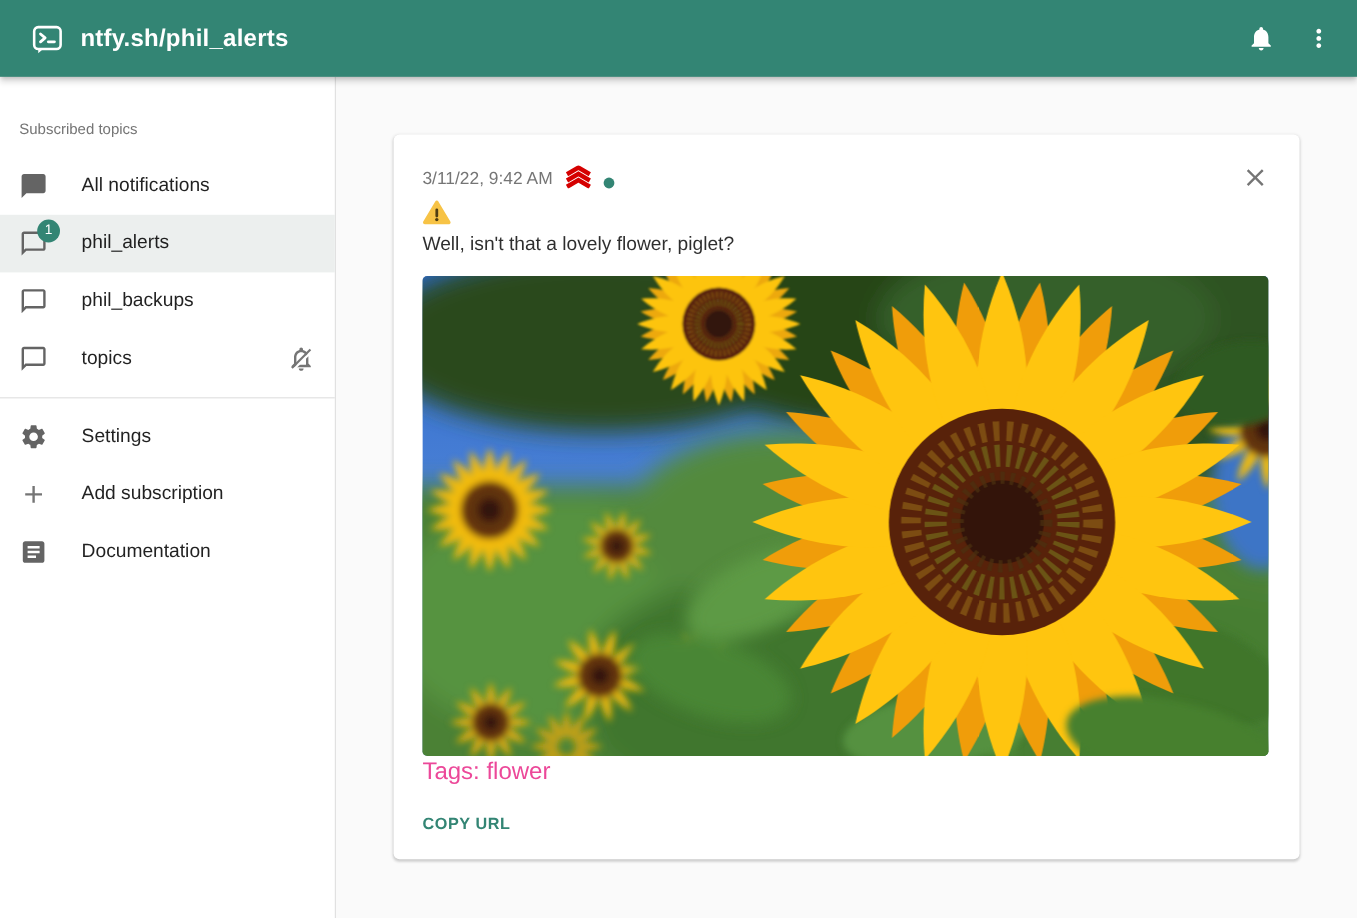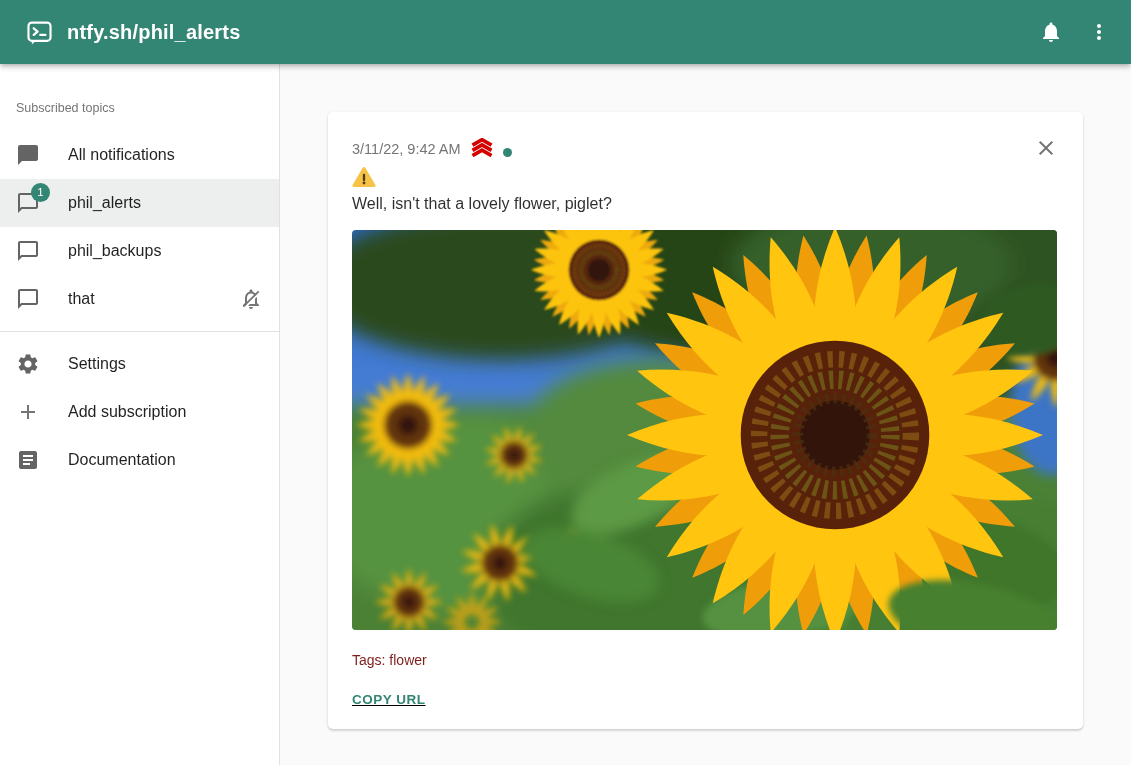--- a/index.html
+++ b/index.html
@@ -35,22 +35,22 @@
   .main { flex:1; position:relative; overflow:hidden; }
   .card { position:relative; width:755px; margin:48px auto 0; background:#fff; border-radius:5px;
           box-shadow:0 1px 3px rgba(0,0,0,.14), 0 2px 2px rgba(0,0,0,.08); padding:26px 24px 14px; }
   .ts-row { display:flex; align-items:flex-end; gap:5px; color:#757575; font-size:14.5px; }
   .prio-icon { margin-left:4px; display:block; }
   .dot { width:9px; height:9px; border-radius:50%; background:#338574; margin-left:4px; }
   .card-title { margin-top:9px; display:flex; align-items:center; gap:9px;
                 font-size:20.5px; font-weight:400; color:rgba(0,0,0,.87); }
   .card-body { margin-top:7px; font-size:16px; color:rgba(0,0,0,.82); }
   .attachment { display:block; margin-top:17px; width:705px; height:400px; border-radius:4px; cursor:pointer; }
-  .tags { margin-top:22px; font-size:14px; color:#7f1d1d; }
-  .actions { margin-top:16px; display:flex; gap:25px;text-decoration:underline; }
+  .tags { margin-top:2px; font-size:20px; color:#ec4899; }
+  .actions { margin-top:16px; display:flex; gap:25px; }
   .action-btn { background:none; border:none; color:#338574; font-family:inherit; font-weight:700;
                 font-size:13.5px; letter-spacing:.5px; cursor:pointer; padding:8px 0; }
   .close-btn { position:absolute; top:24px; right:25px; width:24px; height:24px;
                background:none; border:none; cursor:pointer; padding:0; }
 </style>
 </head>
 <body>
 
 <header class="appbar">
   <svg class="appbar-logo" viewBox="0 0 24 24">
@@ -105,21 +105,21 @@
       </span>
       <span>phil_backups</span>
     </div>
 
     <div class="nav-item">
       <span class="nav-icon">
         <svg width="24" height="24" viewBox="0 0 24 24">
             <path fill="#646464" d="M20 2H4c-1.1 0-2 .9-2 2v18l4-4h14c1.1 0 2-.9 2-2V4c0-1.1-.9-2-2-2zm0 14H5.17L4 17.17V4h16v12z"></path>
           </svg>
       </span>
-      <span>that</span>
+      <span>topics</span>
       <span class="mute-icon">
         <svg width="24" height="24" viewBox="0 0 24 24">
           <path fill="#757575" d="M12 22c1.1 0 2-.9 2-2h-4c0 1.1.9 2 2 2zm6-6v-5c0-3.07-1.63-5.64-4.5-6.32V4c0-.83-.67-1.5-1.5-1.5s-1.5.67-1.5 1.5v.68C7.63 5.36 6 7.92 6 11v5l-2 2v1h16v-1l-2-2zm-2 1H8v-6c0-2.48 1.51-4.5 4-4.5s4 2.02 4 4.5v6z"></path>
           <path d="M5.6 21 21 5.6" stroke="#fff" stroke-width="1.8"></path>
           <path d="M4.3 19.7 19.7 4.3" stroke="#757575" stroke-width="1.8"></path>
         </svg>
       </span>
     </div>
 
     <hr class="divider">

